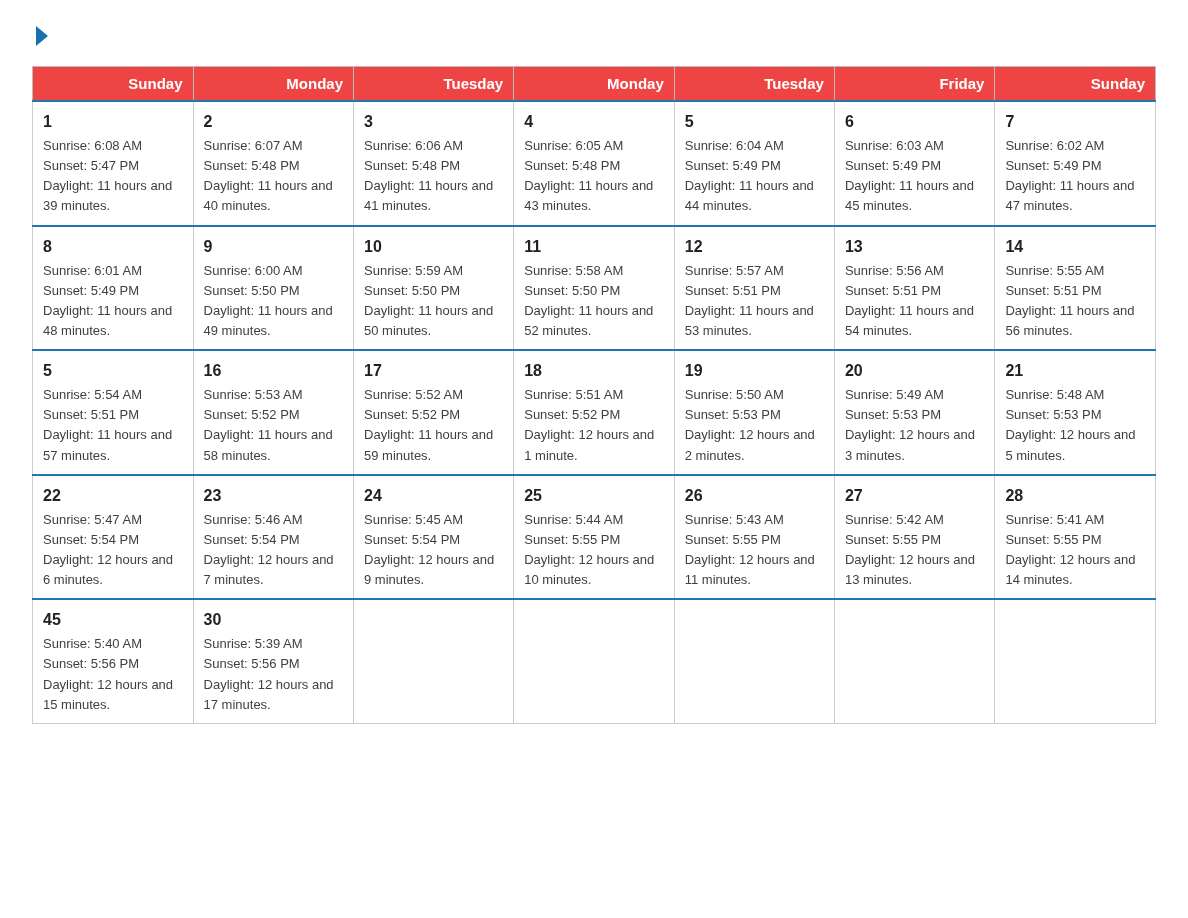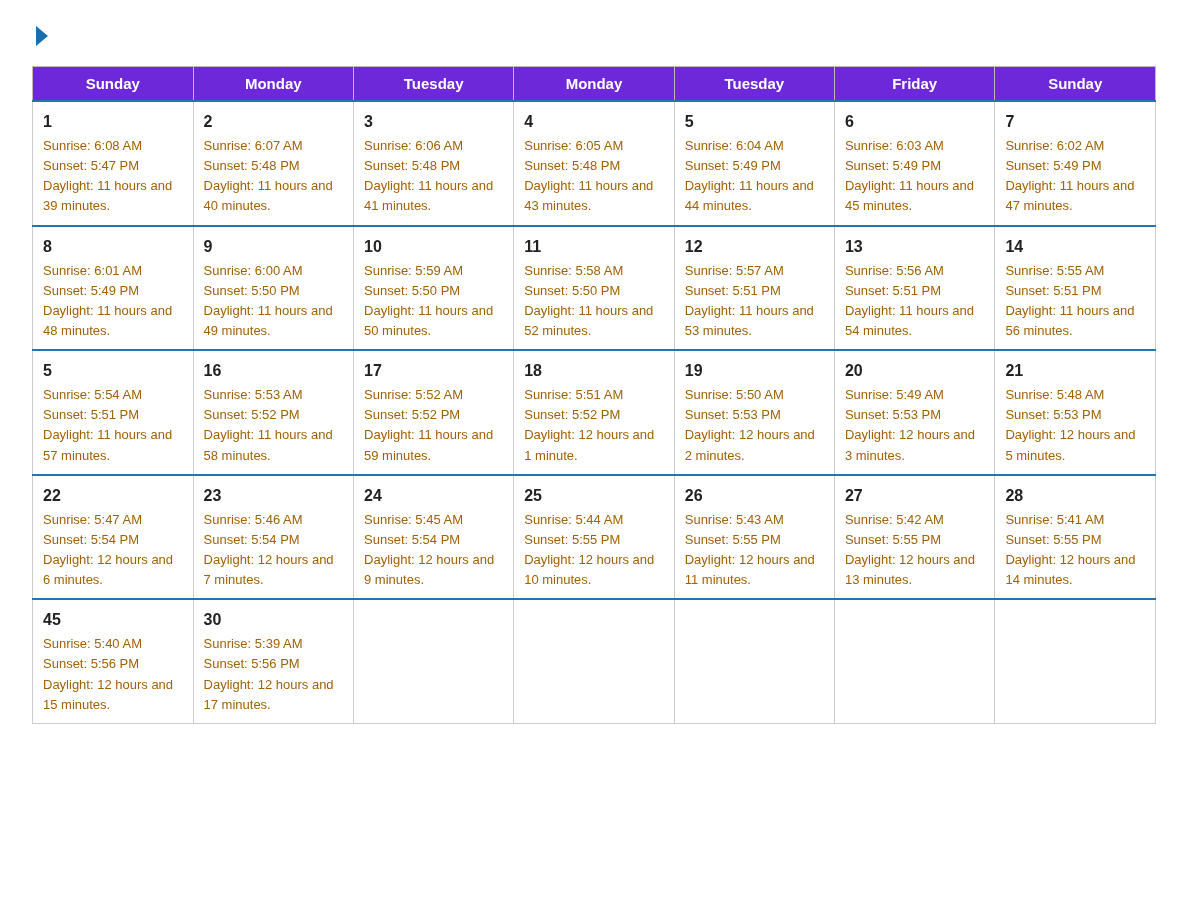--- a/index.html
+++ b/index.html
@@ -57,26 +57,26 @@
       font-size: 22px;
       color: #444;
       margin-top: 4px;
     }
     table {
       width: 100%;
       border-collapse: collapse;
       border: 1px solid #bbb;
     }
     thead tr th {
-      background-color: #6d28d9;
+      background-color: #ef4444;
       color: #fff;
       font-size: 15px;
       font-weight: bold;
       padding: 8px 10px;
-      text-align: center;
+      text-align: right;
       border: 1px solid #bbb;
     }
     tbody tr td {
       vertical-align: top;
       padding: 8px 10px;
       border: 1px solid #ccc;
       font-size: 13.5px;
       color: #222;
       line-height: 1.5;
       min-width: 130px;
@@ -84,21 +84,21 @@
     }
     tbody tr td .day-num {
       font-size: 16px;
       font-weight: bold;
       color: #222;
       display: block;
       margin-bottom: 2px;
     }
     tbody tr td .day-info {
       font-size: 13px;
-      color: #a16207;
+      color: #404040;
       line-height: 1.55;
     }
     tbody tr td.empty {
       background: #fff;
     }
     
     tbody tr:not(:last-child) td {
       border-bottom: 1px solid #bbb;
     }
     

